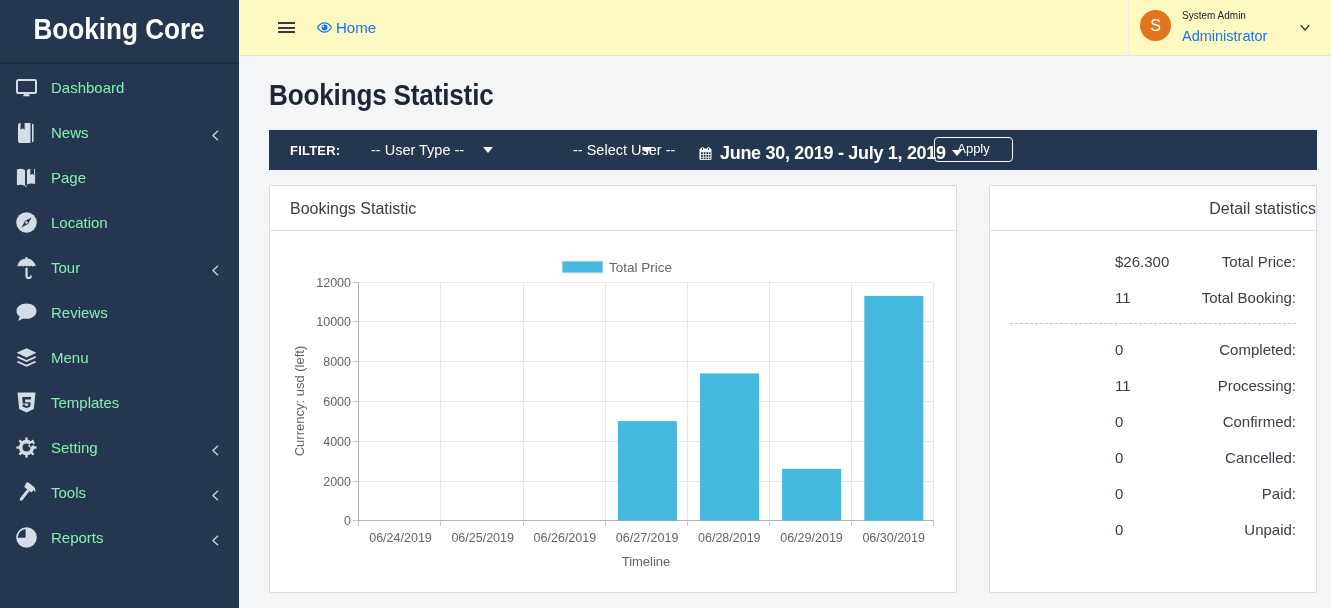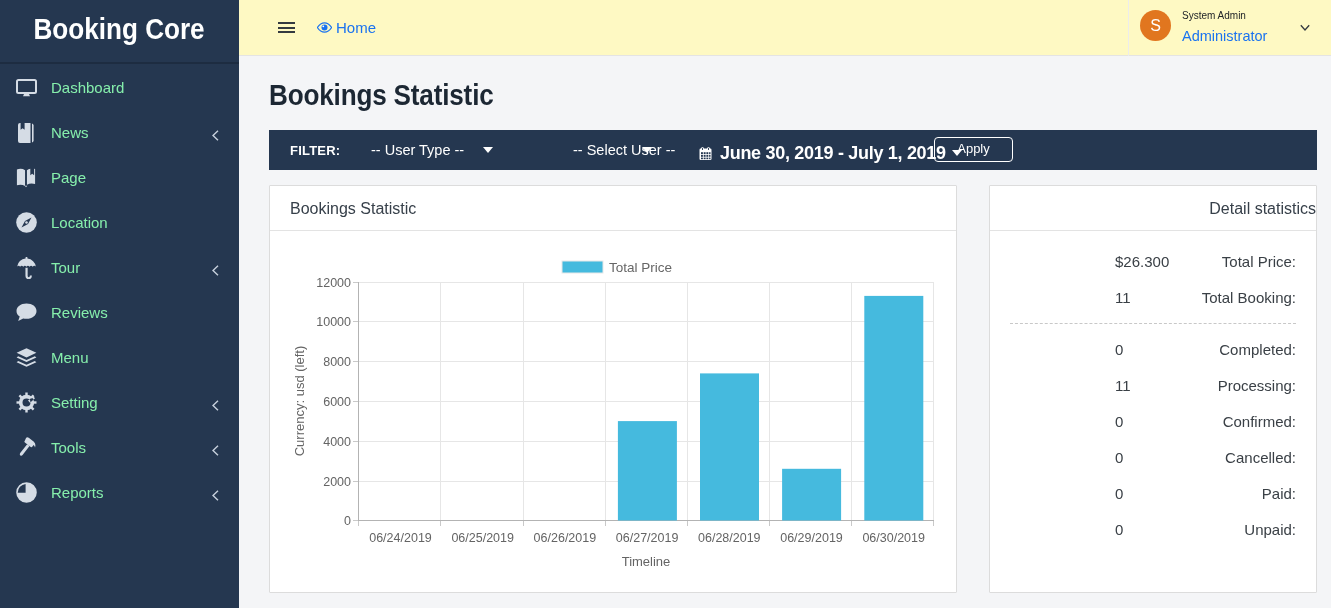--- a/index.html
+++ b/index.html
@@ -111,20 +111,28 @@
       </div>
     <div class="nav-item">
         <span class="ic">
           <svg width="21" height="19" viewBox="0 0 21 19">
             <path d="M10.5 0.2 L20.4 4.8 L10.5 9.4 L0.6 4.8 Z" stroke="none"></path>
             <path d="M2.2 8.2 L0.6 9.5 L10.5 14.1 L20.4 9.5 L18.8 8.2 L10.5 12 Z" stroke="none"></path>
             <path d="M2.2 12.9 L0.6 14.2 L10.5 18.8 L20.4 14.2 L18.8 12.9 L10.5 16.7 Z" stroke="none"></path>
           </svg>
         </span>
         <span class="lbl">Menu</span>
+      </div>
+    <div class="nav-item">
+        <span class="ic">
+          <svg width="19" height="21" viewBox="0 0 19 21">
+            <path d="M0.5 0.5 h18 l-1.7 16.5 L9.5 20.5 L2.2 17 Z M5 5 h9.2 l-0.3 2.6 H8 l0.2 2.6 h5.5 l-0.5 4.6 -3.7 1.3 -3.7-1.3 -0.3-2.4 h2.4 l0.1 1 1.5 0.5 1.6-0.5 0.2-1.8 H5.7 L5.2 5 Z" fill-rule="evenodd" stroke="none"></path>
+          </svg>
+        </span>
+        <span class="lbl">Templates</span>
       </div>
     <div class="nav-item">
         <span class="ic">
           <svg width="21" height="21" viewBox="0 0 21 21">
             <path d="M10.5 2.8 a7.7 7.7 0 1 0 0 15.4 a7.7 7.7 0 0 0 0-15.4 Z M10.5 6.5 a4 4 0 1 1 0 8 a4 4 0 0 1 0-8 Z M12 8.5 l5.5-4 1.5 1.8 -5 4.5 Z" fill-rule="evenodd" stroke="none"></path>
             <g stroke-width="2.4">
       <line x1="10.5" y1="0.5" x2="10.5" y2="4"></line>
               <line x1="10.5" y1="17" x2="10.5" y2="20.5"></line>
       <line x1="0.5" y1="10.5" x2="4" y2="10.5"></line>
               <line x1="17" y1="10.5" x2="20.5" y2="10.5"></line>

